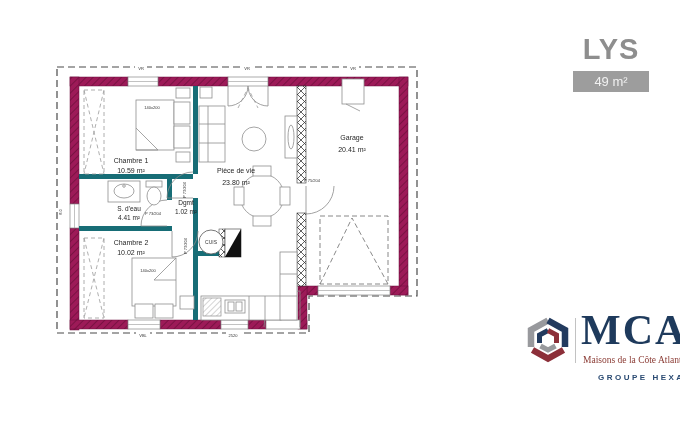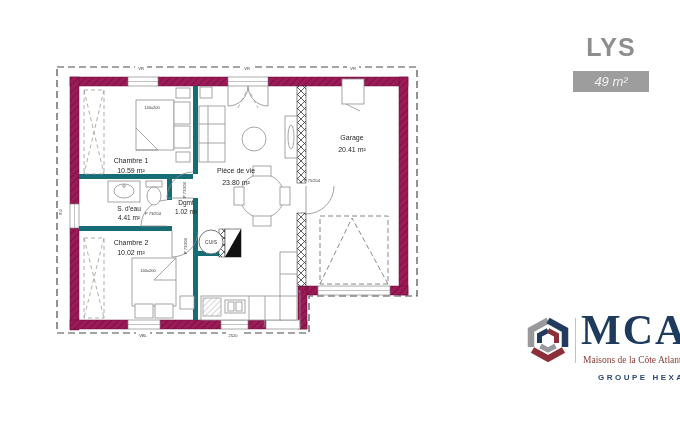--- a/index.html
+++ b/index.html
@@ -1,21 +1,21 @@
 <!DOCTYPE html>
 <html><head>
 <meta charset="utf-8">
 <style>
   html,body{margin:0;padding:0;background:#fff;}
   .stage{position:relative;width:680px;height:425px;background:#fff;overflow:hidden;
          font-family:"Liberation Sans",sans-serif;}
   .title{position:absolute;left:571px;top:33px;width:80px;text-align:center;
-         font-size:25px;font-weight:bold;color:#8e8e8e;letter-spacing:1px;}
+         font-size:29px;font-weight:bold;color:#8e8e8e;letter-spacing:1px;}
   .badge{position:absolute;left:573px;top:71px;width:76px;height:21px;background:#9d9d9d;
-         color:#f1f1f1;font-size:13px;line-height:21px;text-align:center;font-style:italic;}
+         color:#f1f1f1;font-size:13px;line-height:21px;text-align:center;}
   .divider{position:absolute;left:575px;top:318px;width:1px;height:45px;background:#c2c2c2;}
   .logo-brand{position:absolute;left:581px;top:306px;font-family:"Liberation Serif",serif;
          font-weight:700;font-size:42px;color:#1e3a5c;letter-spacing:2px;white-space:nowrap;}
   .logo-tagline{position:absolute;left:583px;top:355px;font-family:"Liberation Serif",serif;
          font-size:9.5px;color:#8a3a33;white-space:nowrap;}
   .logo-group{position:absolute;left:598px;top:373px;font-size:8px;font-weight:bold;
          letter-spacing:2.5px;color:#2a4a72;white-space:nowrap;}
   svg.plan{position:absolute;left:0;top:0;}
   .rm{font-size:7px;fill:#1f1f1f;text-anchor:middle;font-family:"Liberation Sans",sans-serif;}
   .tiny{font-size:4px;fill:#333;text-anchor:middle;font-family:"Liberation Sans",sans-serif;}

